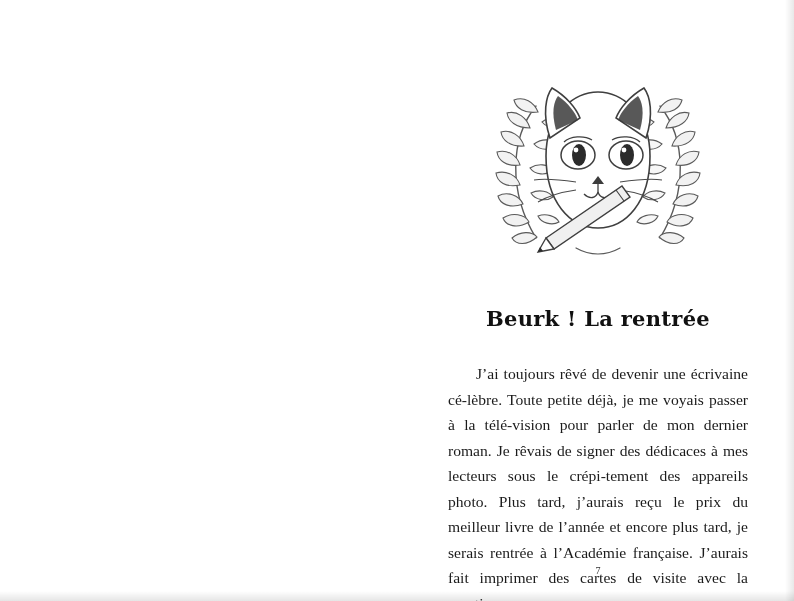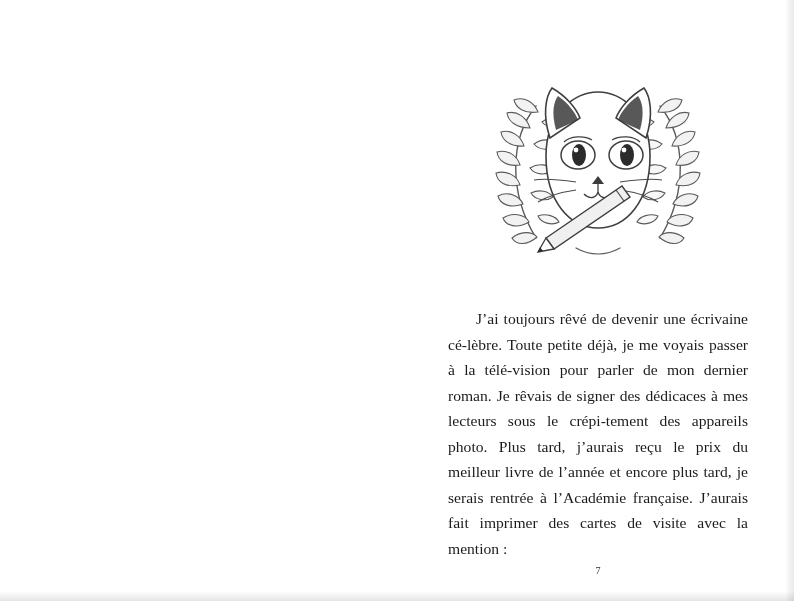--- a/index.html
+++ b/index.html
@@ -166,19 +166,20 @@
           <g>
             <path d="M66 186 L142 134 L150 145 L74 197 Z" fill="#f0f0f0" stroke="#3f3f3f" stroke-width="1.4"></path>
             <path d="M66 186 L74 197 L58 200 Z" fill="#ffffff" stroke="#3f3f3f" stroke-width="1.3"></path>
             <path d="M60 195 L58 200 L63 199 Z" fill="#2b2b2b"></path>
             <path d="M136 138 L144 149" stroke="#3f3f3f" stroke-width="1.1"></path>
           </g>
         </g>
       </svg>
     </div>
 
+    <h1 class="chapter-title">Beurk ! La rentrée</h1>
 
     <p class="body-text">J’ai toujours rêvé de devenir une écrivaine cé-lèbre. Toute petite déjà, je me voyais passer à la télé-vision pour parler de mon dernier roman. Je rêvais de signer des dédicaces à mes lecteurs sous le crépi-tement des appareils photo. Plus tard, j’aurais reçu le prix du meilleur livre de l’année et encore plus tard, je serais rentrée à l’Académie française. J’aurais fait imprimer des cartes de visite avec la mention :</p>
   </div>
 
   <div class="folio">7</div>
 
 </div>
 
 </body></html>

